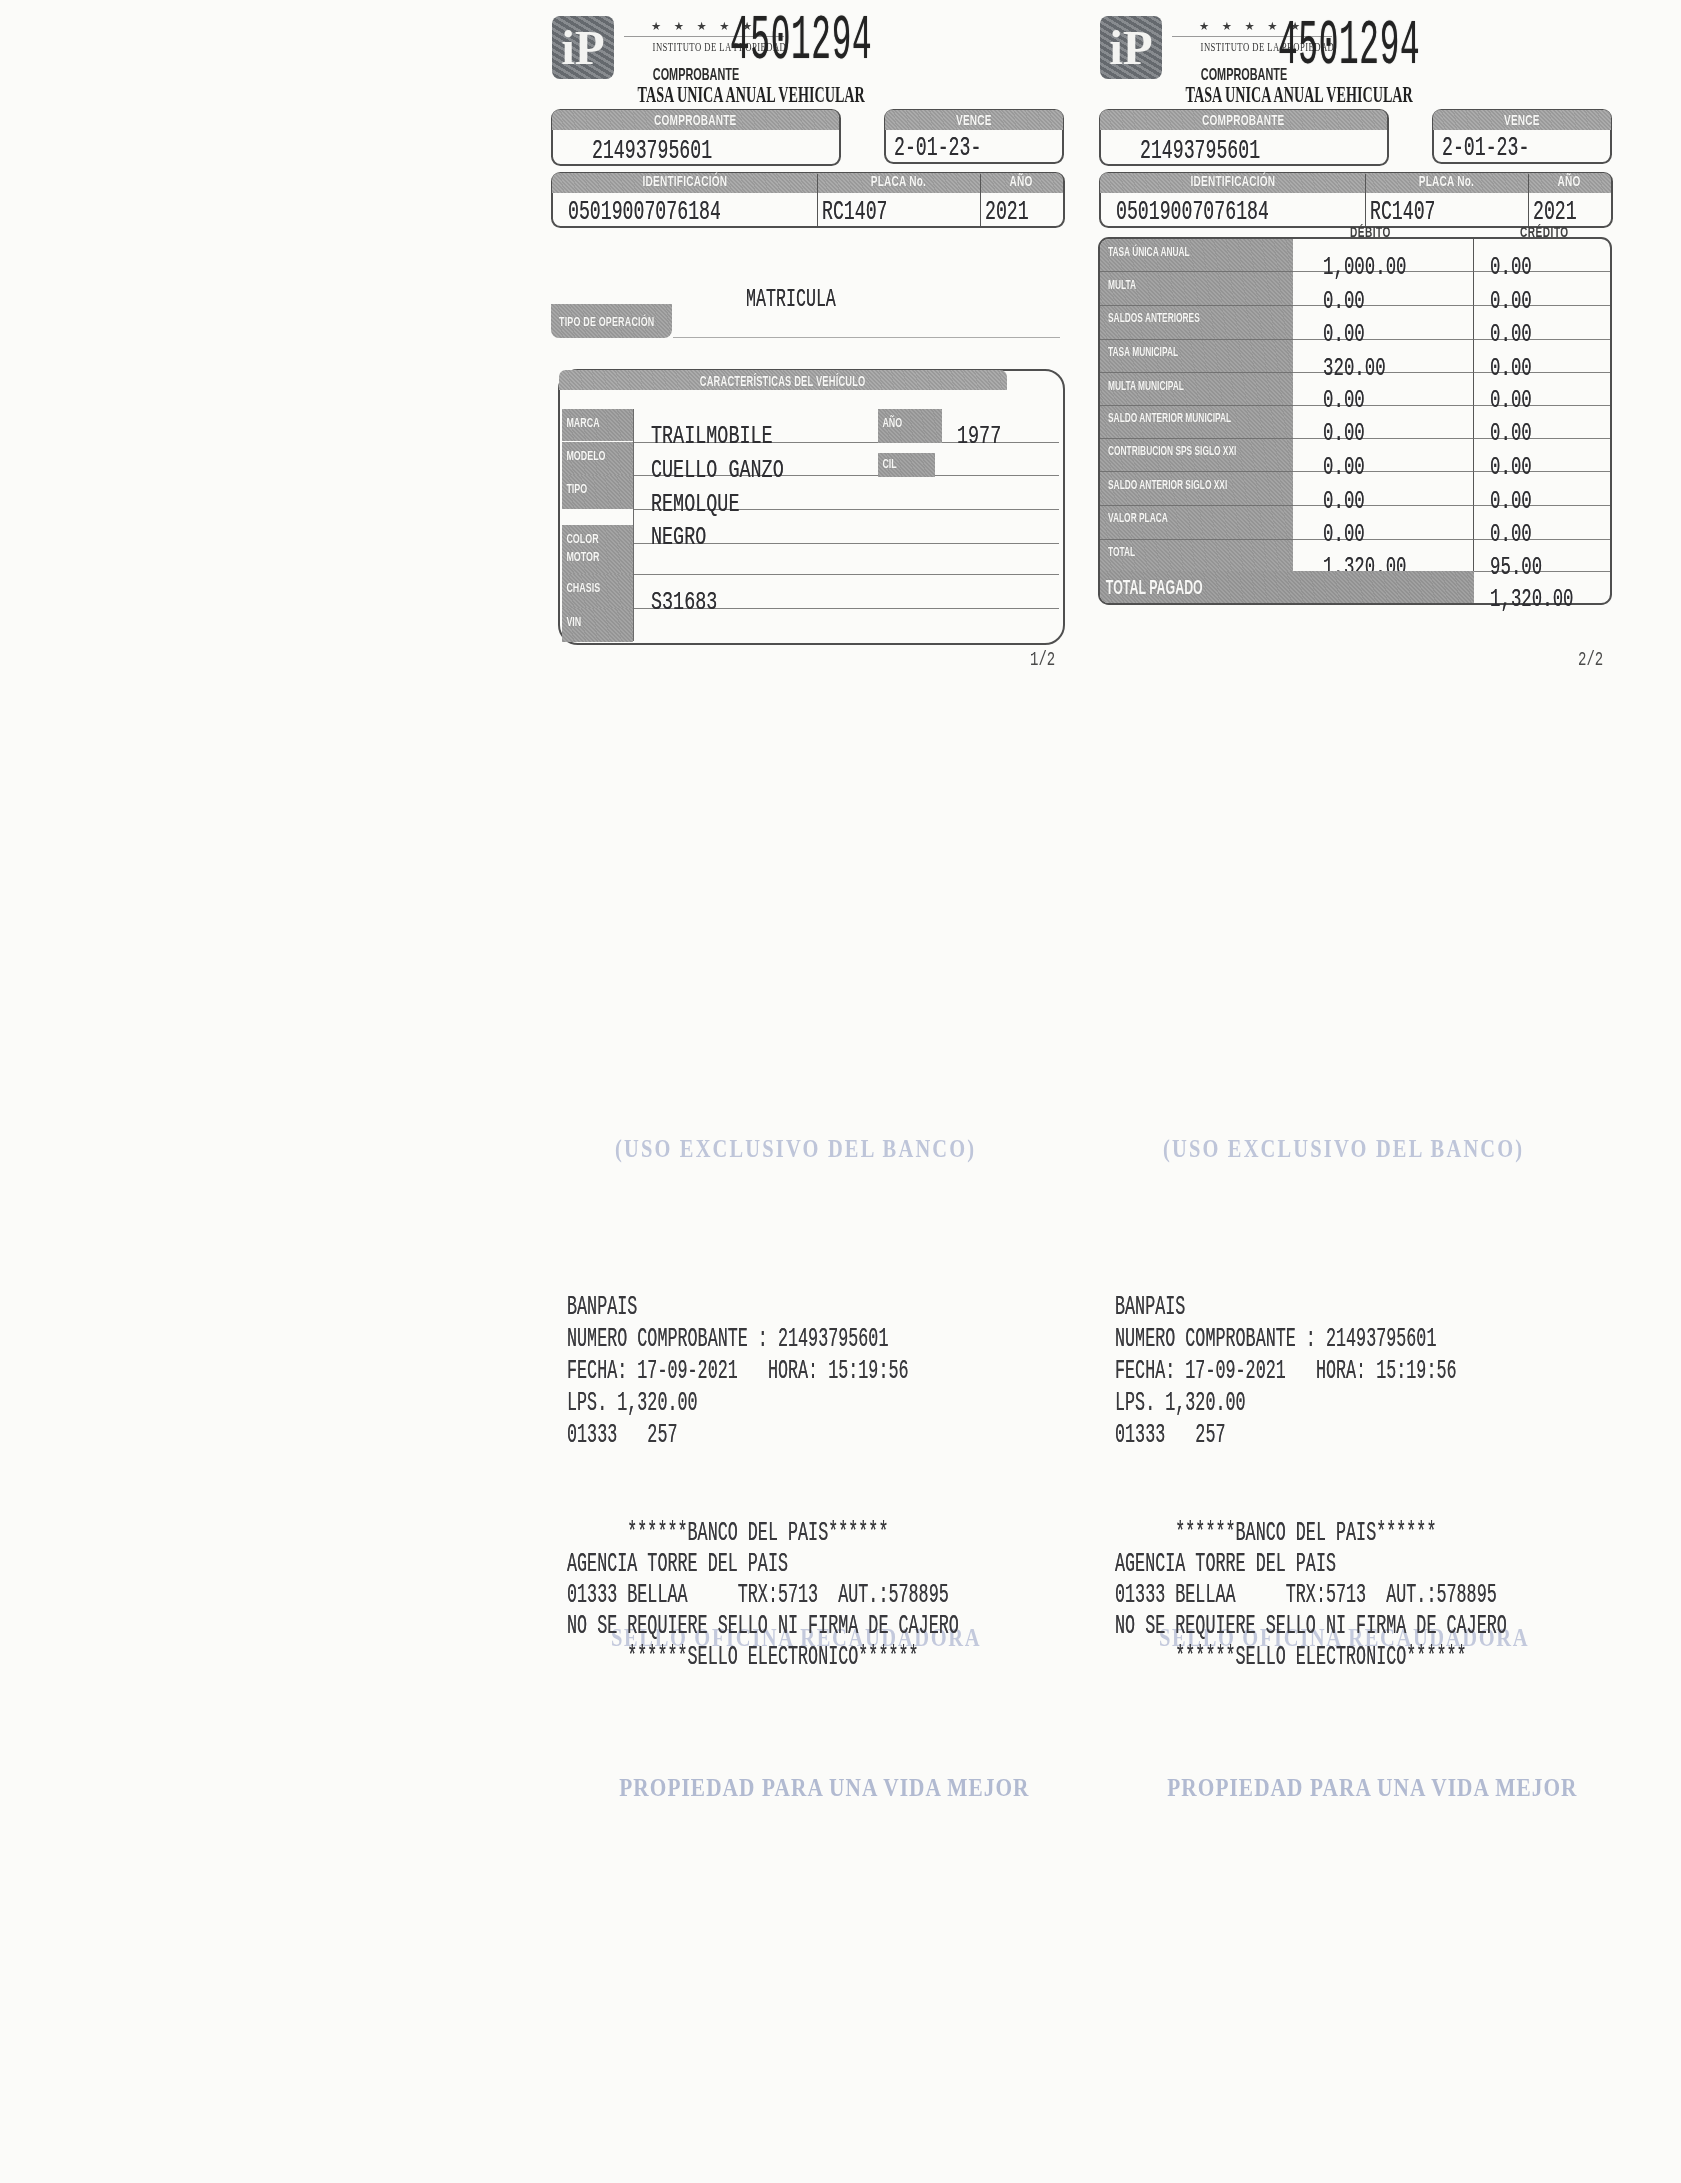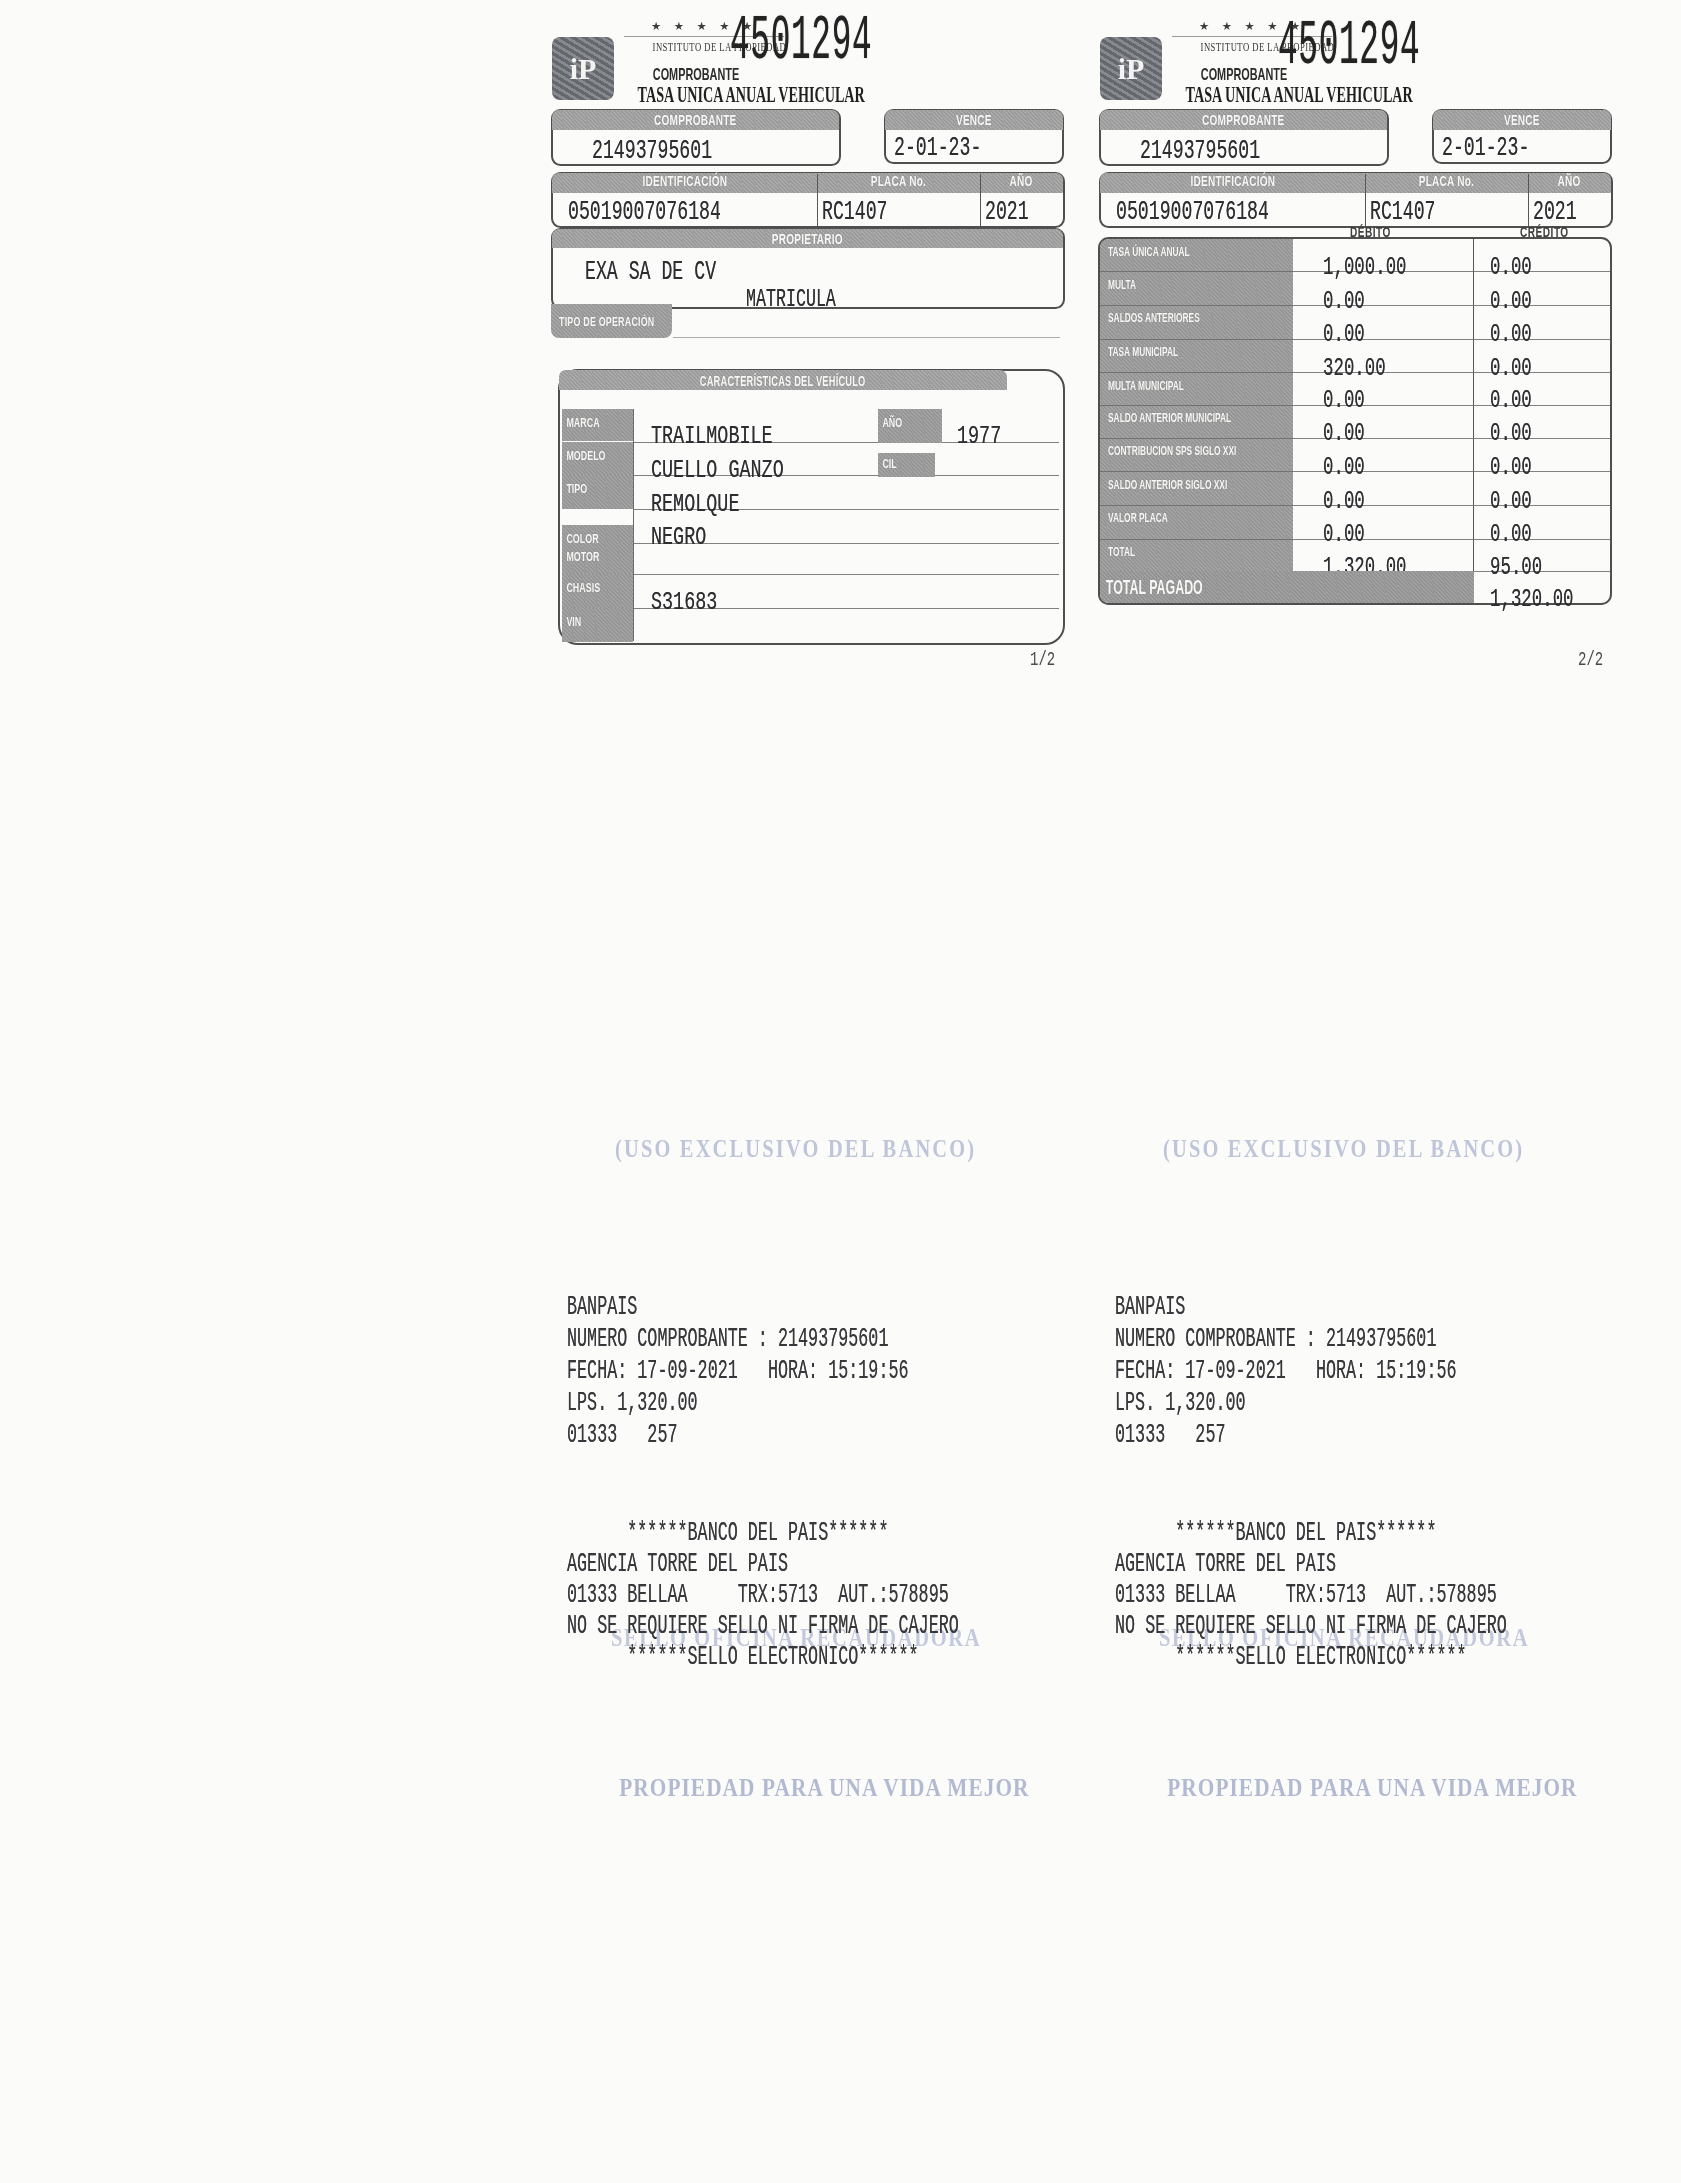--- a/index.html
+++ b/index.html
@@ -19,21 +19,21 @@
   .val{position:absolute;font-family:"Liberation Mono","DejaVu Sans Mono",monospace;
        font-size:28px;line-height:1;color:#2e2e32;transform:scaleX(.65);transform-origin:left top;
        white-space:pre;text-shadow:0 0 0.7px rgba(46,46,50,.65);}
   .vline{position:absolute;width:1.3px;background:#565656;}
   .rule{position:absolute;height:1.3px;background:#6b6b6b;opacity:.85;}
 
   
   .logo{position:absolute;left:8px;top:16px;width:62px;height:63px;border-radius:8px;background:#74787d;
         background-image:repeating-linear-gradient(31deg,rgba(255,255,255,.14) 0 2.7px,rgba(40,44,48,.2) 2.7px 6px);
         display:flex;align-items:center;justify-content:center;
-        font-family:"Liberation Serif",serif;font-weight:bold;font-size:30px;color:#f3f3f1;margin-top:21px;}
+        font-family:"Liberation Serif",serif;font-weight:bold;font-size:49px;color:#f3f3f1;}
   .brand{position:absolute;left:71px;top:19px;width:178px;text-align:center;}
   .stars{font-size:11.4px;letter-spacing:4.7px;color:#3d3d3d;white-space:nowrap;}
   .brand-rule{height:1.3px;background:#9a9a9a;margin:2.7px 9.4px 2px;}
   .inst{font-family:"Liberation Serif",serif;font-size:13.5px;color:#333;white-space:nowrap;
         display:inline-block;transform:scaleX(.64);transform-origin:center top;letter-spacing:0.7px;}
   .serial{position:absolute;left:186px;top:15px;font-family:"Liberation Mono","DejaVu Sans Mono",monospace;
           font-size:63px;line-height:54px;color:#232323;letter-spacing:1.3px;white-space:nowrap;
           transform:scaleX(.52);transform-origin:left top;text-shadow:0 0 1.3px rgba(35,35,35,.6);}
   .compword{position:absolute;left:71px;top:65px;width:162px;text-align:center;font-weight:bold;
             font-size:17px;color:#2c2c2c;white-space:nowrap;transform:scaleX(.64);transform-origin:center top;}
@@ -142,26 +142,20 @@
       <div class="idseg" style="left:427px;width:83px;">
         <span class="bl">AÑO</span>
         </div>
       <div class="vline" style="left:264px;top:0;height:100%;"></div>
       <div class="vline" style="left:427px;top:0;height:100%;"></div>
       <div class="val" style="left:15px;top:24px;">05019007076184</div>
       <div class="val" style="left:269px;top:24px;">RC1407</div>
       <div class="val" style="left:432px;top:24px;">2021</div>
     </div>
 
-    <div class="box prop-box">
-      <div class="bar">
-        <span class="bl">PROPIETARIO</span>
-      </div>
-      <div class="val" style="left:32px;top:28px;">EXA SA DE CV</div>
-    </div>
     <div class="val" style="left:202px;top:287px;font-size:25.6px;z-index:2;">MATRICULA</div>
     <div class="tipo-box">
       <span class="bl">TIPO DE OPERACIÓN</span>
     </div>
     <div class="rule" style="left:129px;top:337px;width:387px;opacity:.55;"></div>
 
     <div class="box carac-box">
       <div class="bar cbar">
         <span class="bl" style="font-size:15px;transform:scaleX(.62);">CARACTERÍSTICAS DEL VEHÍCULO</span>
       </div>

